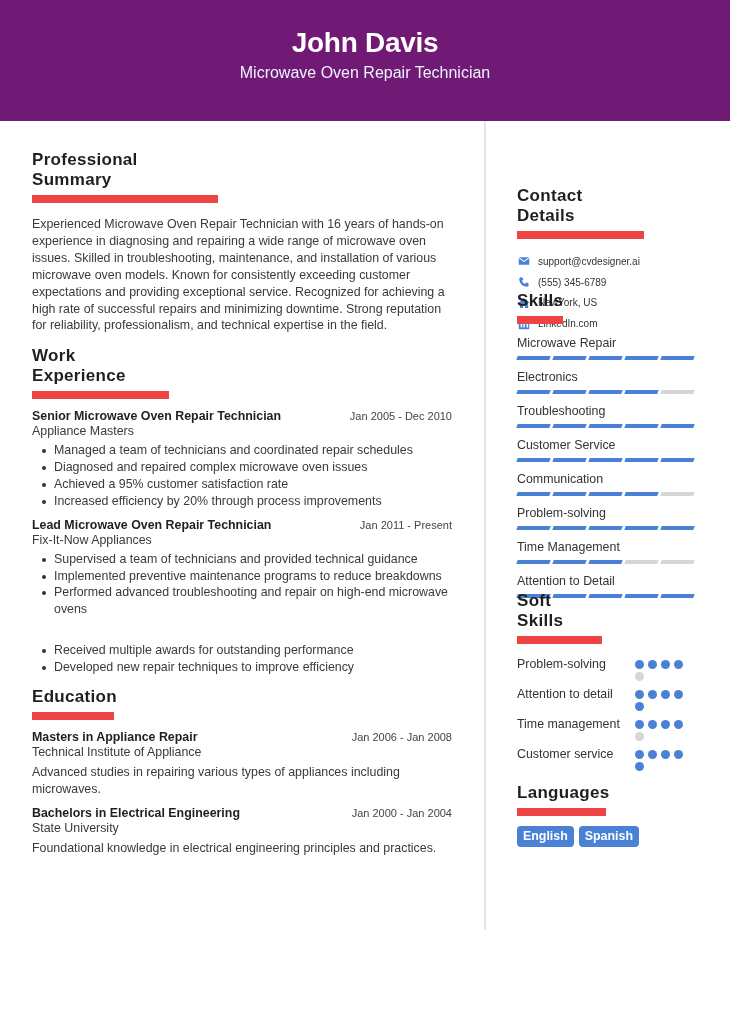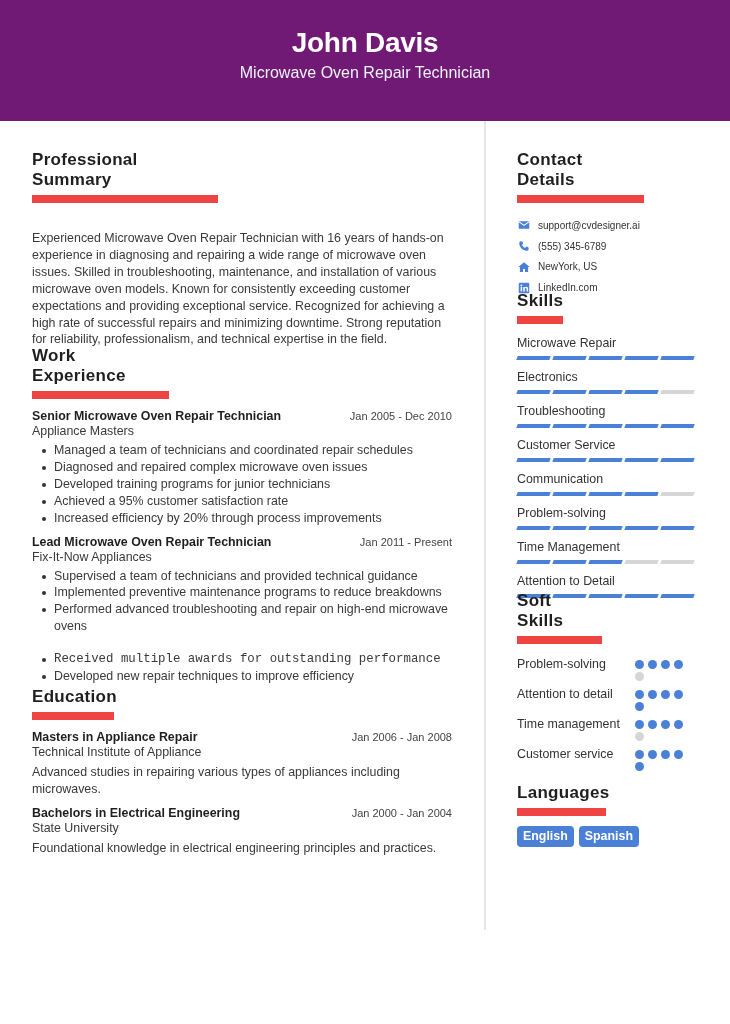--- a/index.html
+++ b/index.html
@@ -17,38 +17,38 @@
       position: absolute; left: 484px; top: 121px; width: 2px; height: 809px; background: #e6e6e6;
     }
 
     .left { position: absolute; left: 32px; top: 150px; width: 420px; }
     .right { position: absolute; left: 517px; top: 150px; width: 185px; }
 
     .section-title { font-size: 17px; font-weight: bold; color: #1f1f1f; letter-spacing: 0.3px; display: inline-block; padding-bottom: 5px; border-bottom: 8px solid #ef4444; }
     .section-title.w-summary { width: 186px; }
     .section-title.w-work { width: 137px; }
     .section-title.w-edu { width: 82px; }
-    .section-title.w-contact { width: 127px; }
+    .section-title.w-contact { width: 127px; margin-top: 36px; }
     .section-title.w-skills { width: 46px; }
     .section-title.w-soft { width: 85px; }
     .section-title.w-lang { width: 89px; }
 
-    .summary { margin-top: 27px; font-size: 12.4px; line-height: 16.9px; color: #3a3a3a; }
+    .summary { margin-top: 13px; font-size: 12.4px; line-height: 16.9px; color: #3a3a3a; }
 
     .sec { position: absolute; left: 0; width: 420px; }
 
     .job { margin-top: 10px; }
     .job-head { display: flex; justify-content: space-between; align-items: baseline; }
     .job-title { font-size: 12.4px; font-weight: bold; color: #1f1f1f; }
     .job-date { font-size: 11px; color: #444444; }
     .job-company { font-size: 12.4px; color: #3a3a3a; margin-top: 1px; }
     .bullets { list-style: none; margin-top: 4px; padding-left: 8px; }
     .bullets li { position: relative; padding-left: 14px; font-size: 12.4px; line-height: 16.9px; color: #3a3a3a; }
     .bullets li::before { content: ""; position: absolute; left: 2px; top: 7px; width: 4px; height: 4px; border-radius: 50%; background: #333; }
-    .bullets li.gap { margin-top: 16px; font-family: Liberation Mono, monospace; }
+    .bullets li.gap { margin-top: 24px; }
 
     .edu-item { margin-top: 10px; }
     .edu-desc { font-size: 12.4px; line-height: 16.9px; color: #3a3a3a; margin-top: 5px; }
 
     .contact-list { margin-top: 12px; }
     .contact-row { display: flex; align-items: center; height: 20.8px; font-size: 10px; color: #333; }
     .contact-icon { width: 14px; height: 14px; margin-right: 7px; display: inline-flex; align-items: center; justify-content: center; }
     .contact-icon svg { width: 12px; height: 12px; fill: #4a80d6; }
 
     .skill { margin-top: 0; }
@@ -88,21 +88,20 @@
 
     <div class="job" style="margin-top:10px;">
       <div class="job-head">
         <span class="job-title">Senior Microwave Oven Repair Technician</span>
         <span class="job-date">Jan 2005 - Dec 2010</span>
       </div>
       <div class="job-company">Appliance Masters</div>
       <ul class="bullets">
         <li>Managed a team of technicians and coordinated repair schedules</li>
         <li>Diagnosed and repaired complex microwave oven issues</li>
-        <li>Developed training programs for junior technicians</li>
         <li>Achieved a 95% customer satisfaction rate</li>
         <li>Increased efficiency by 20% through process improvements</li>
       </ul>
     </div>
 
     <div class="job" style="margin-top:8px;">
       <div class="job-head">
         <span class="job-title">Lead Microwave Oven Repair Technician</span>
         <span class="job-date">Jan 2011 - Present</span>
       </div>

